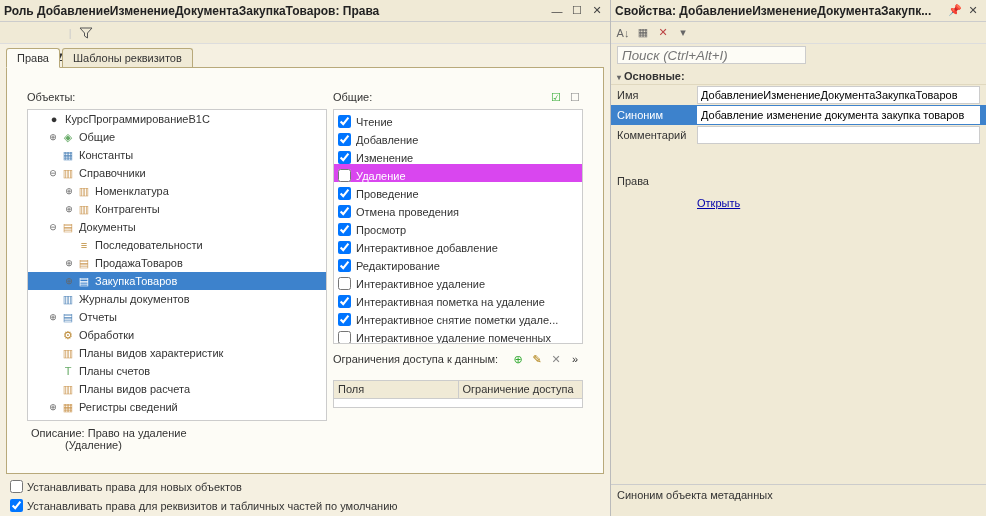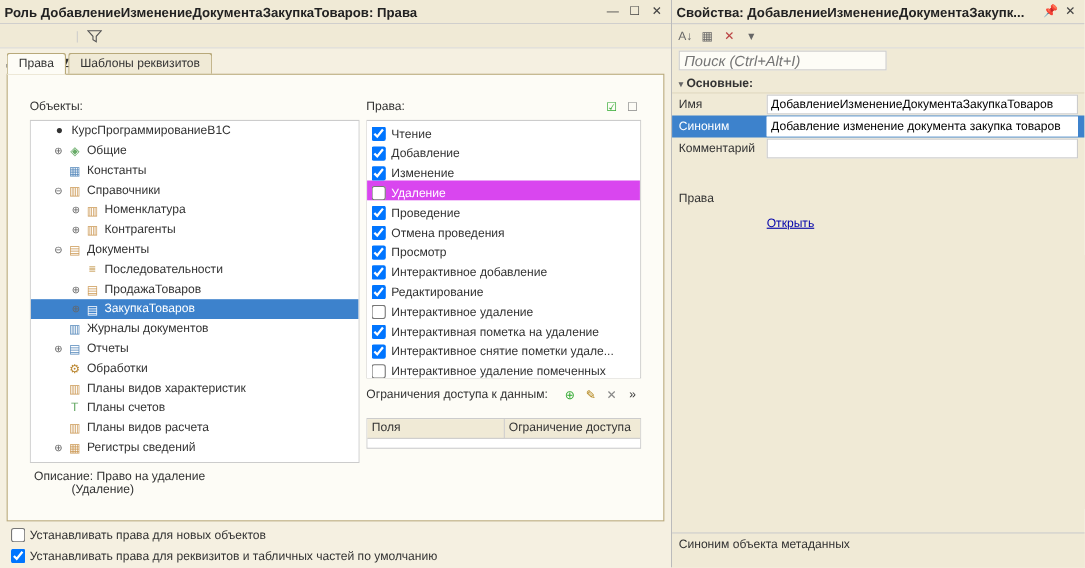--- a/index.html
+++ b/index.html
@@ -195,21 +195,21 @@
             <div class="tree-row ind1">
                 <span class="expander">⊕</span>
                 <span class="ticon" style="color:#c95">▦</span>
                 <span>Регистры сведений</span>
               </div>
           </div>
         </div>
 
         <div class="col right">
           <div class="col-header">
-            <span>Права:</span>
+            <span>Общие:</span>
             <div class="tools">
               <span class="tinybtn" style="color:#3a3">☑</span>
               <span class="tinybtn" style="color:#888">☐</span>
             </div>
           </div>
 
           <div class="rights-list">
             <div class="right-row">
                 <input type="checkbox" class="chk" checked="" style="">
                 <span>Чтение</span>

